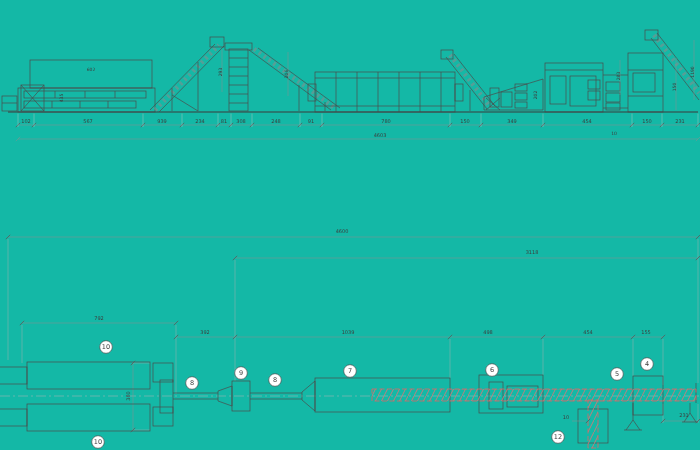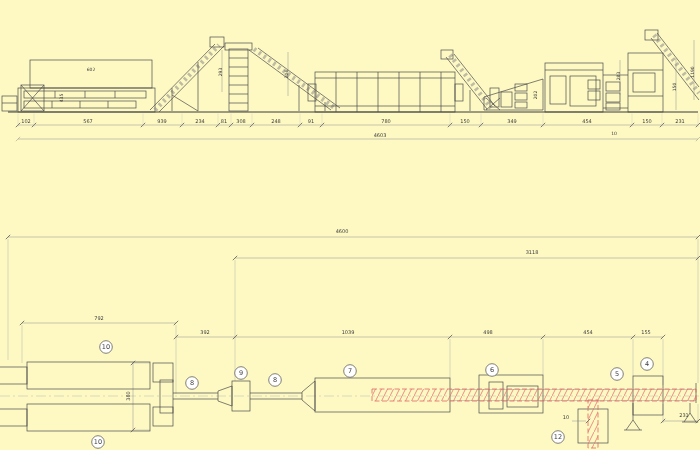--- a/index.html
+++ b/index.html
@@ -1,16 +1,16 @@
 <!DOCTYPE html>
 <html><head>
 <meta charset="utf-8">
 <style>
   html,body{margin:0;padding:0;background:#ffffff;}
-  .canvas{position:relative;width:700px;height:450px;background:#fef9c3;overflow:hidden;
+  .canvas{position:relative;width:700px;height:450px;background:#14b8a6;overflow:hidden;
           font-family:"DejaVu Sans", sans-serif;}
   svg{display:block}
   .ln{stroke:#4a4a4a;stroke-width:.7;fill:none}
   .thick{stroke:#3a3a3a;stroke-width:1}
   .lt{stroke:#b0b0b0;stroke-width:.45;fill:none}
   .belt{stroke:#8a8a8a;stroke-width:4.5;stroke-dasharray:2.5 3.5;opacity:.55;fill:none}
   .dimln{stroke:#8f8f8f;stroke-width:.5;fill:none}
   .redln{stroke:#e06666;stroke-width:.8;stroke-dasharray:5 2.5;fill:none}
 </style>
 </head>

